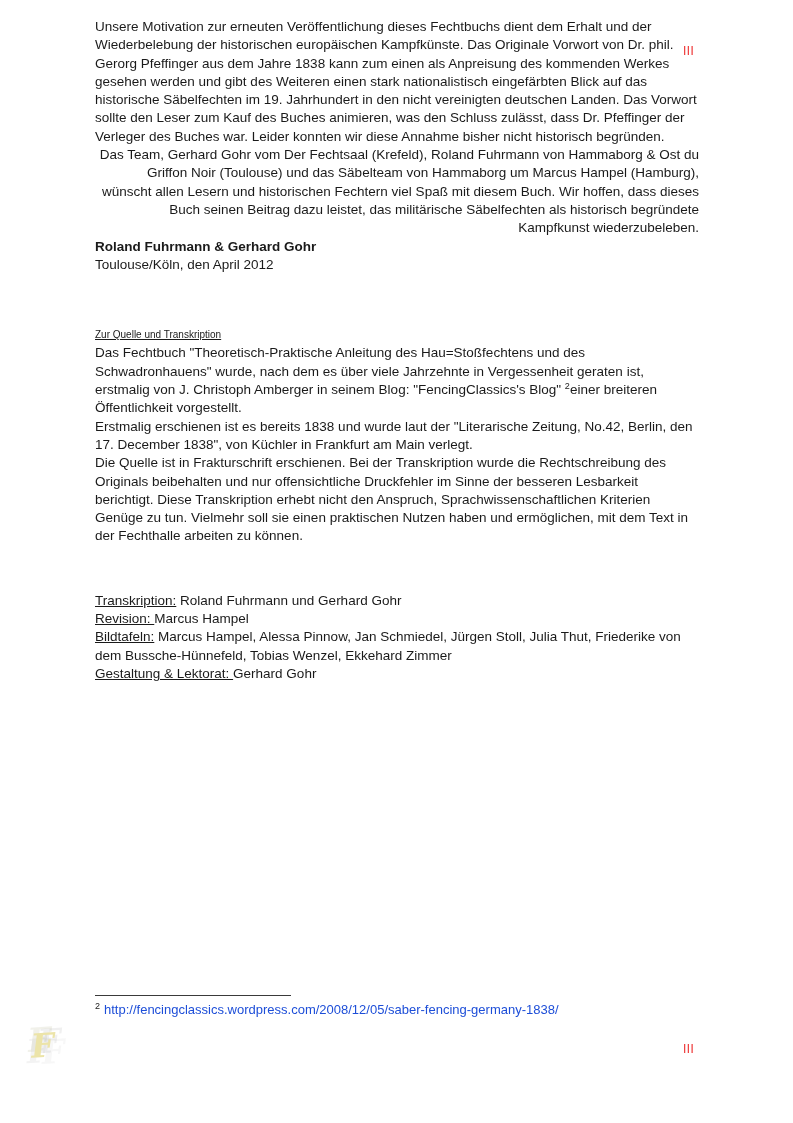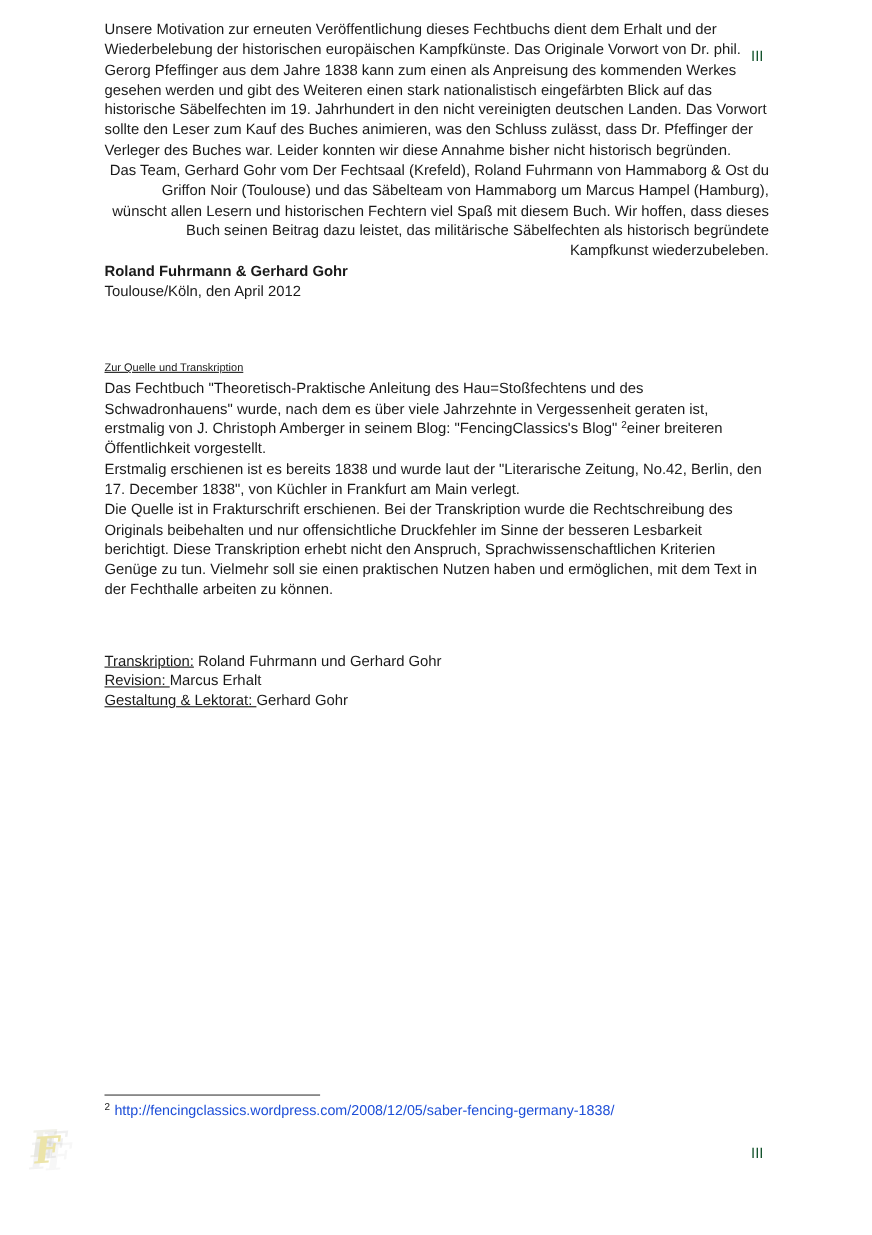--- a/index.html
+++ b/index.html
@@ -11,21 +11,21 @@
     position: relative;
     background: #ffffff;
     overflow: hidden;
     font-family: "Liberation Sans", "DejaVu Sans", sans-serif;
     color: #1a1a1a;
   }
   .page-num {
     position: absolute;
     font-size: 13.5px;
     line-height: 14px;
-    color: #14532d;
+    color: #ef4444;
   }
   .page-num-top { top: 44px; right: 99px; }
   .page-num-bottom { top: 1042px; right: 99px; }
 
   .content {
     position: absolute;
     left: 95px;
     top: 18px;
     width: 604px;
     font-size: 13.5px;
@@ -129,21 +129,22 @@
   <h2 class="section-heading">Zur Quelle und Transkription</h2>
 
   <p class="p-fechtbuch"><span>Das Fechtbuch "Theoretisch-Praktische Anleitung des Hau=Stoßfechtens und des Schwadronhauens" wurde, nach dem es über viele Jahrzehnte in Vergessenheit geraten ist, erstmalig von J. Christoph Amberger in seinem Blog: "FencingClassics's Blog" </span><sup class="fn-ref">2</sup><span>einer breiteren Öffentlichkeit vorgestellt.</span></p>
 
   <p class="p-erstmalig">Erstmalig erschienen ist es bereits 1838 und wurde laut der "Literarische Zeitung, No.42, Berlin, den 17. December 1838", von Küchler in Frankfurt am Main verlegt.</p>
 
   <p class="p-quelle">Die Quelle ist in Frakturschrift erschienen. Bei der Transkription wurde die Rechtschreibung des Originals beibehalten und nur offensichtliche Druckfehler im Sinne der besseren Lesbarkeit berichtigt. Diese Transkription erhebt nicht den Anspruch, Sprachwissenschaftlichen Kriterien Genüge zu tun. Vielmehr soll sie einen praktischen Nutzen haben und ermöglichen, mit dem Text in der Fechthalle arbeiten zu können.</p>
 
   <div class="credits">
     <p class="credit-row"><span class="credit-label">Transkription:</span><span class="credit-value"> Roland Fuhrmann und Gerhard Gohr</span></p>
-    <p class="credit-row"><span class="credit-label">Revision: </span><span class="credit-value">Marcus Erhalt</span></p>
+    <p class="credit-row"><span class="credit-label">Revision: </span><span class="credit-value">Marcus Hampel</span></p>
+    <p class="credit-row"><span class="credit-label">Bildtafeln:</span><span class="credit-value"> Marcus Hampel, Alessa Pinnow, Jan Schmiedel, Jürgen Stoll, Julia Thut, Friederike von dem Bussche-Hünnefeld, Tobias Wenzel, Ekkehard Zimmer</span></p>
     <p class="credit-row"><span class="credit-label">Gestaltung &amp; Lektorat: </span><span class="credit-value">Gerhard Gohr</span></p>
   </div>
 
 </div>
 
 <div class="footnote-area">
   <div class="footnote-rule"></div>
   <p class="footnote-text"><sup>2</sup><span class="fn-url">http://fencingclassics.wordpress.com/2008/12/05/saber-fencing-germany-1838/</span></p>
 </div>
 

